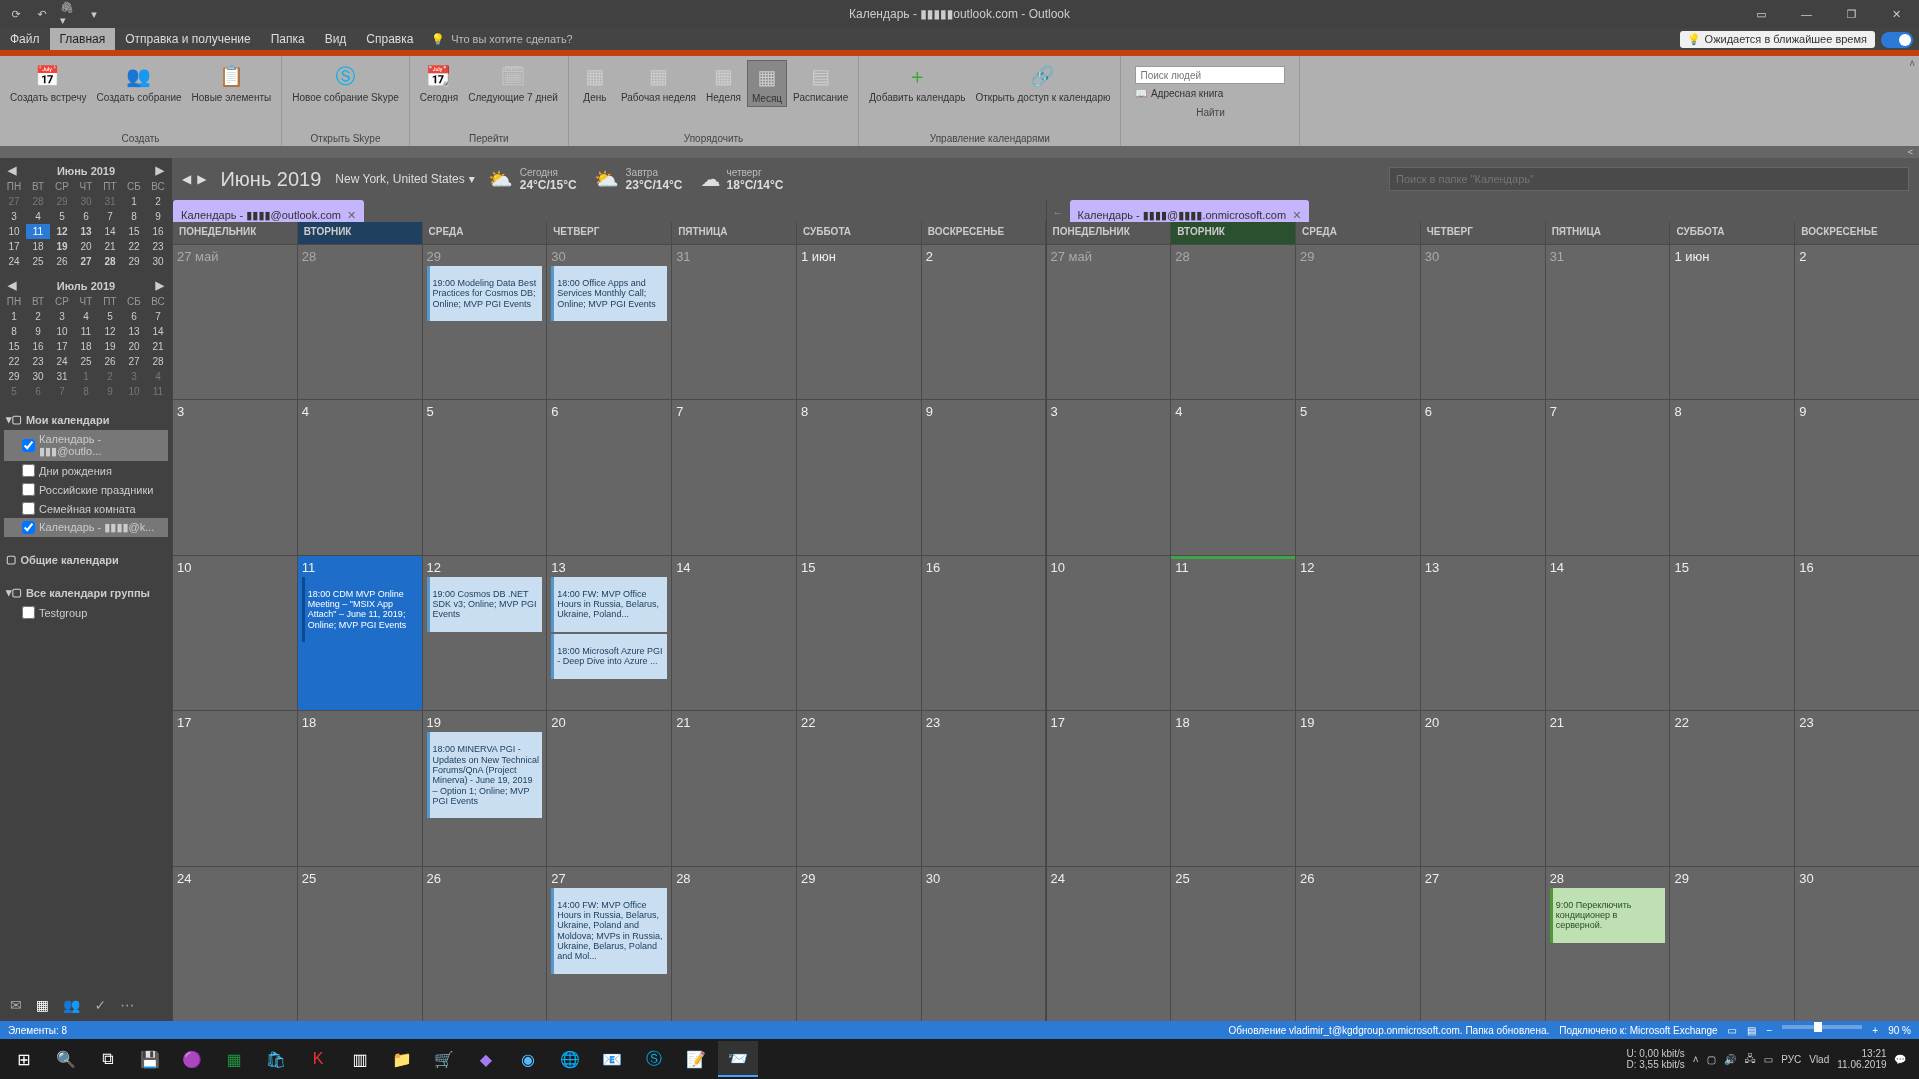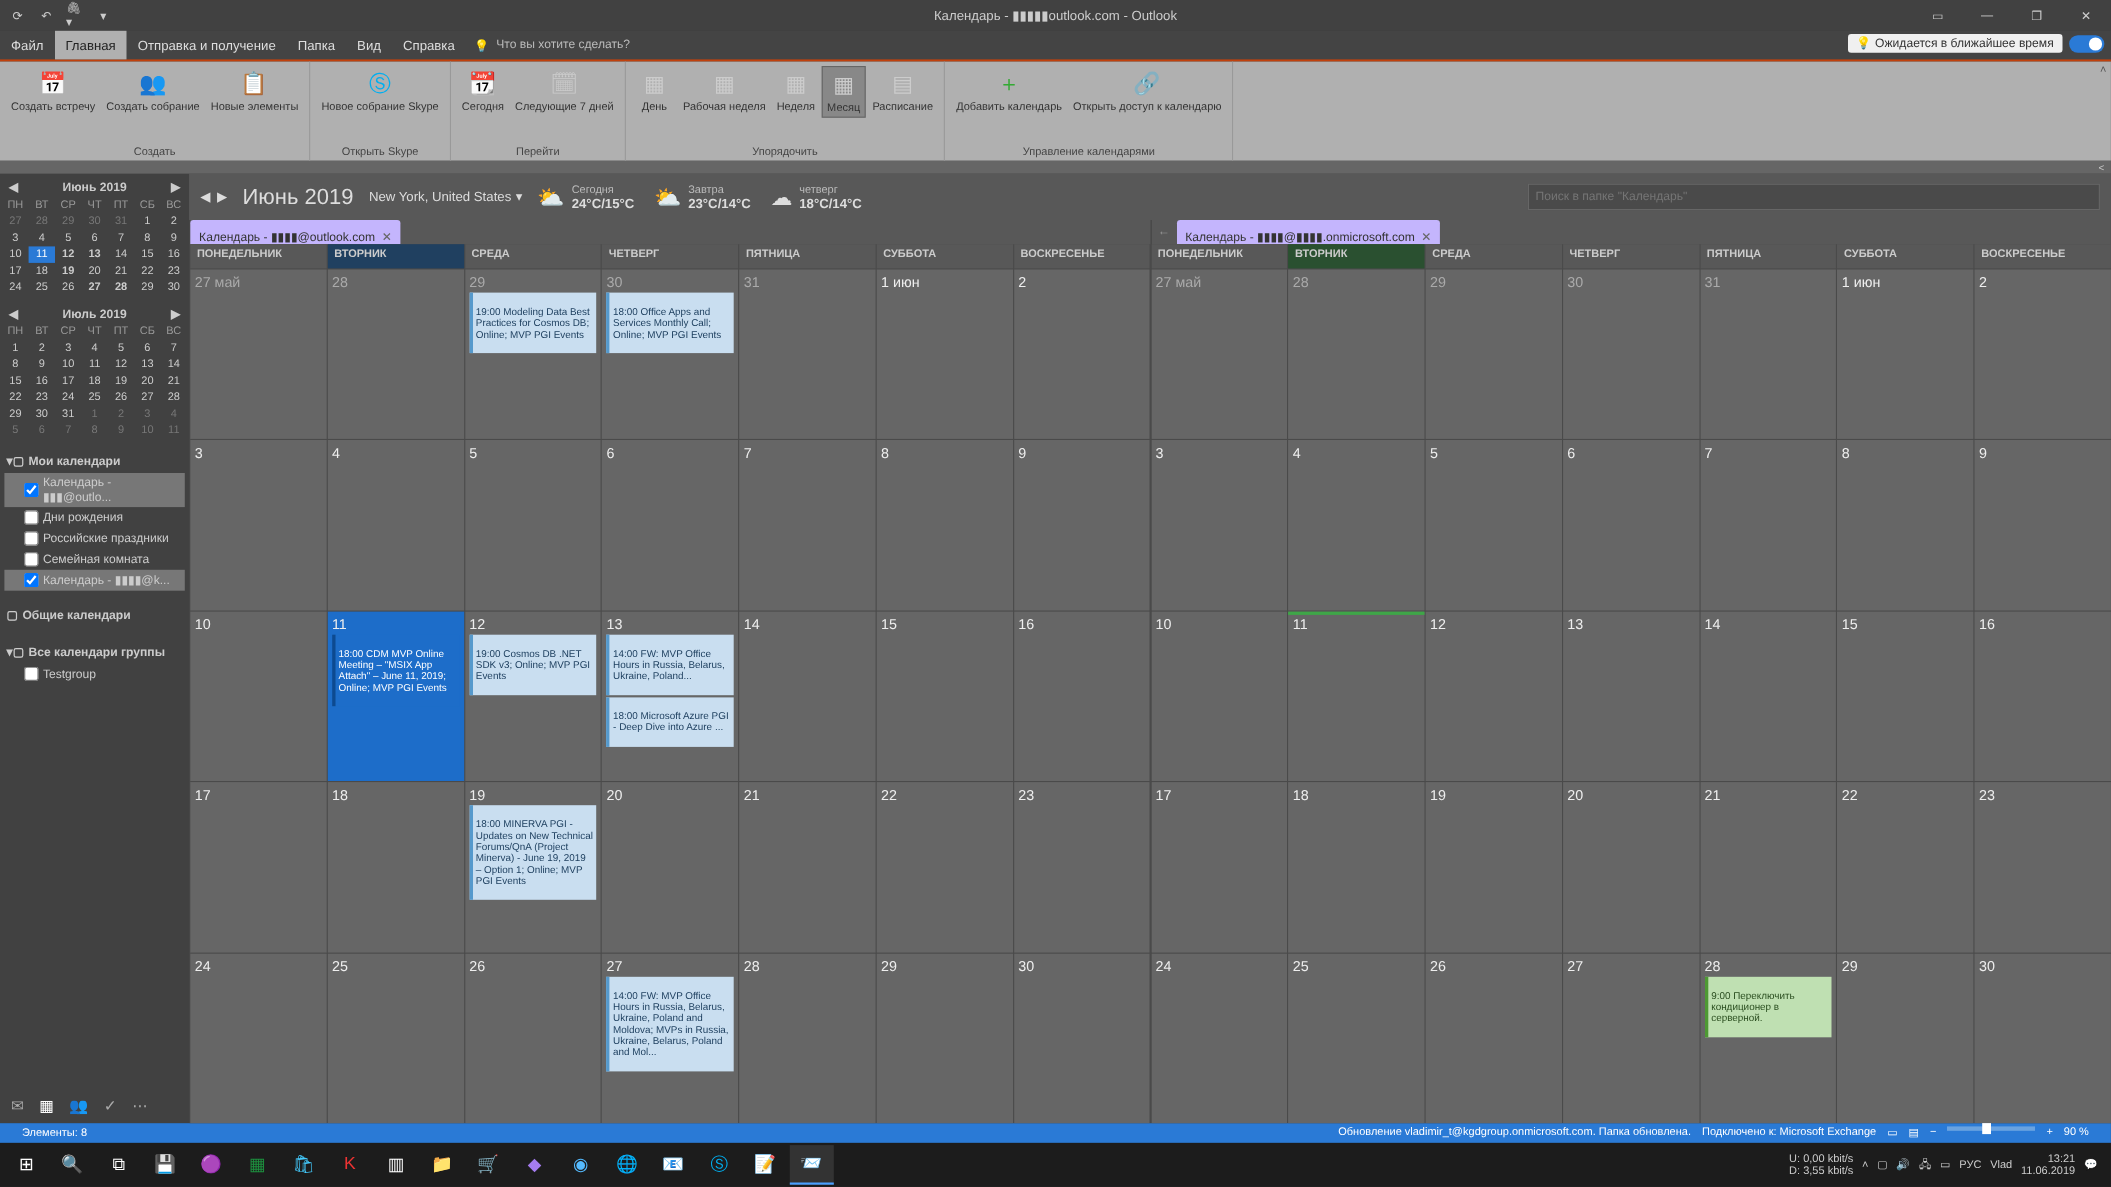--- a/index.html
+++ b/index.html
@@ -7,21 +7,21 @@
 
 
 .titlebar { height: 28px; background: #414141; display: flex; align-items: center; color: #ccc; position: relative; }
 .tb-left { display: flex; align-items: center; gap: 10px; padding-left: 8px; }
 .tb-icon { width: 16px; height: 16px; display: inline-flex; align-items: center; justify-content: center; }
 .tb-title { position: absolute; left: 50%; transform: translateX(-50%); font-size: 12px; }
 .tb-controls { position: absolute; right: 0; display: flex; }
 .tb-btn { width: 45px; height: 28px; display: flex; align-items: center; justify-content: center; color: #ccc; }
 
 
-.menubar { height: 28px; background: #444; display: flex; align-items: stretch; border-bottom: 2px solid #c2410c; position:relative; }
+.menubar { height: 28px; background: #444; display: flex; align-items: stretch; border-bottom: 6px solid #c2410c; position:relative; }
 .menu-item { padding: 0 10px; display: flex; align-items: center; font-size: 12px; color: #ddd; cursor: pointer; }
 .menu-item.active { background: #b0b0b0; color: #222; }
 .menu-tell { margin-left: 8px; display:flex; align-items:center; gap:6px; color:#bbb;}
 .menu-right { position:absolute; right:6px; top:3px; display:flex; align-items:center; gap:6px;}
 .badge-wait { background:#f0f0f0; color:#333; padding:2px 8px; border-radius:3px; font-size:11px; display:flex; align-items:center; gap:4px;}
 .toggle { width:32px; height:16px; background:#2a7ad6; border-radius:8px; position:relative;}
 .toggle:after{content:"";position:absolute;right:2px;top:2px;width:12px;height:12px;background:#fff;border-radius:50%;}
 
 
 .ribbon { height: 90px; background: #b0b0b0; display: flex; align-items: stretch; position:relative;}
@@ -90,21 +90,21 @@
 .mg-cell .dn{font-size:13px;}
 .mg-cell.other .dn{color:#aaa;}
 .mg-cell.today{background:#1d6dc9;}
 .mg-cell.today2{border-top:3px solid #3fa648;padding-top:1px;}
 .evt { font-size:9px; padding:12px 3px; margin-top:2px; line-height:1.15; border-left:3px solid #5599cc;}
 .evt.blue{background:#c9def0;color:#1a3c5c;}
 .evt.sel{background:#1d6dc9;color:#fff;border-left-color:#0d4a90;}
 .evt.grn{background:#bfe0b2;color:#2a4d1f;border-left-color:#4d9933;}
 
 
-.statusbar { height:18px; background:#2a7ad6; color:#fff; display:flex; align-items:center; font-size:10px; padding:0 20px; gap:14px;}
+.statusbar { height:18px; background:#2a7ad6; color:#fff; display:flex; align-items:center; font-size:10px; padding:0 8px; gap:14px;}
 .statusbar .r{margin-left:auto;display:flex;align-items:flex-start;gap:10px;}
 .zoom-slider{width:80px;height:4px;background:#6aa3e0;position:relative;}
 .zoom-slider:after{content:"";position:absolute;left:40%;top:-3px;width:8px;height:10px;background:#fff;}
 
 
 .taskbar { height:40px; background:#1c1c1c; display:flex; align-items:center; padding:0 4px; gap:2px;}
 .tb-item{width:40px;height:36px;display:flex;align-items:center;justify-content:center;cursor:pointer;color:#fff;font-size:16px;}
 .tb-item.active{background:#333;border-bottom:2px solid #4aa0ff;}
 .tray{margin-left:auto;display:flex;align-items:center;gap:8px;color:#ccc;font-size:10px;padding-right:8px;}
 .tray-col{display:flex;flex-direction:column;align-items:flex-end;line-height:1.1;}
@@ -223,20 +223,30 @@
           <span class="lbl">Добавить
 календарь</span>
         </div>
       <div class="rg-btn">
           <span class="ico">🔗</span>
           <span class="lbl">Открыть доступ
 к календарю</span>
         </div>
     </div>
     <div class="rg-label">Управление календарями</div>
+  </div>
+  <div class="ribbon-group">
+    <div class="ribbon-search">
+      <input placeholder="Поиск людей" style="">
+      <div class="ribbon-ab">
+          <span>📖</span>
+          <span>Адресная книга</span>
+        </div>
+    </div>
+    <div class="rg-label">Найти</div>
   </div>
   <span class="ribbon-collapse">˄</span>
 </div>
 
 <div class="collapse-strip">
     <span>&lt;</span>
   </div>
 
 <div class="main">
 

